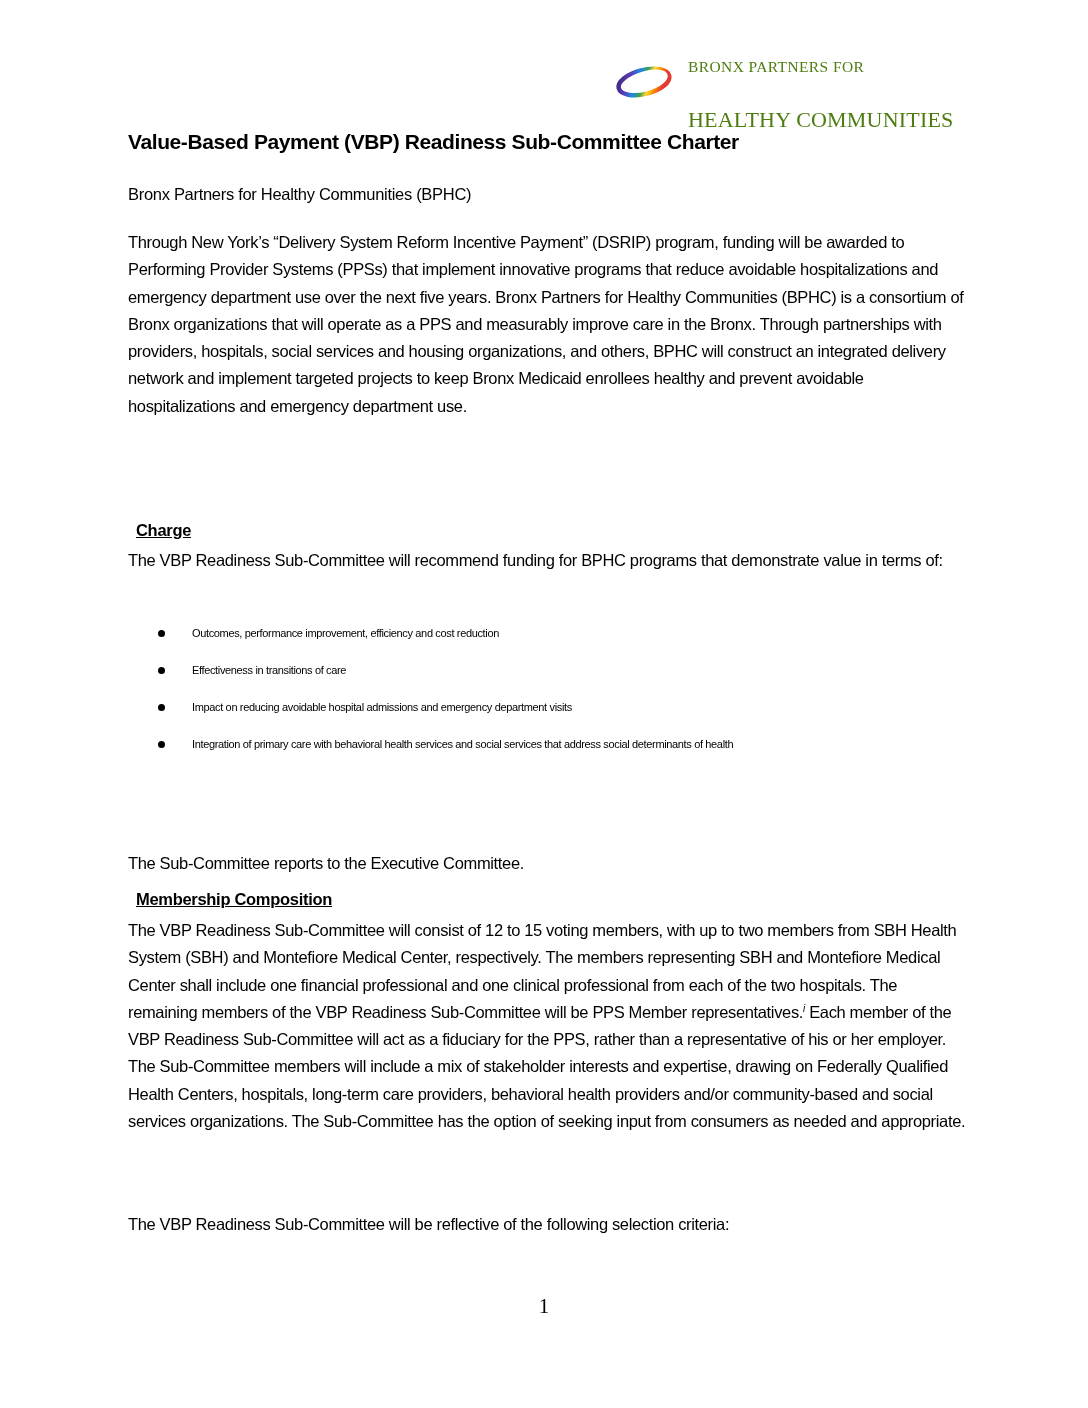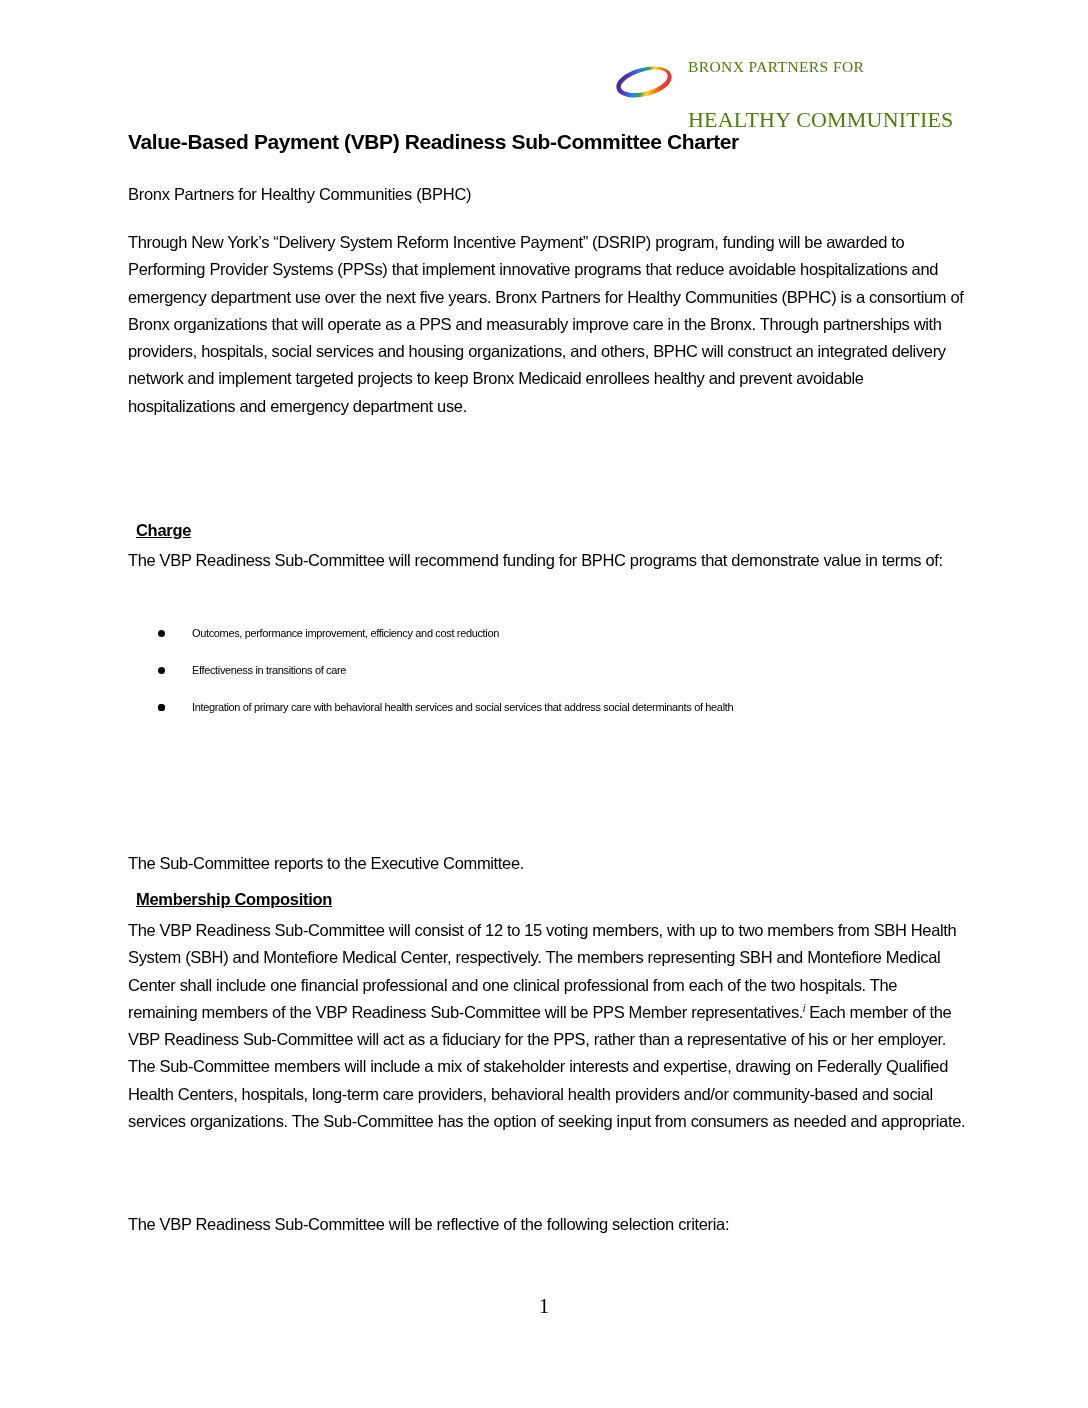--- a/index.html
+++ b/index.html
@@ -74,20 +74,21 @@
     <li class="bullet">
       <span class="bullet-dot"></span>
       <span>Outcomes, performance improvement, efficiency and cost reduction</span>
     </li>
     <li class="bullet">
       <span class="bullet-dot"></span>
       <span>Effectiveness in transitions of care</span>
     </li>
     <li class="bullet">
       <span class="bullet-dot"></span>
+      <span>Impact on reducing avoidable hospital admissions and emergency department visits</span>
     </li>
     <li class="bullet">
       <span class="bullet-dot"></span>
       <span>Integration of primary care with behavioral health services and social services that address social determinants of health</span>
     </li>
   </ul>
 
   <p class="text p-reports">The Sub-Committee reports to the Executive Committee.</p>
 
   <h3 class="h-section h-membership">Membership Composition</h3>

